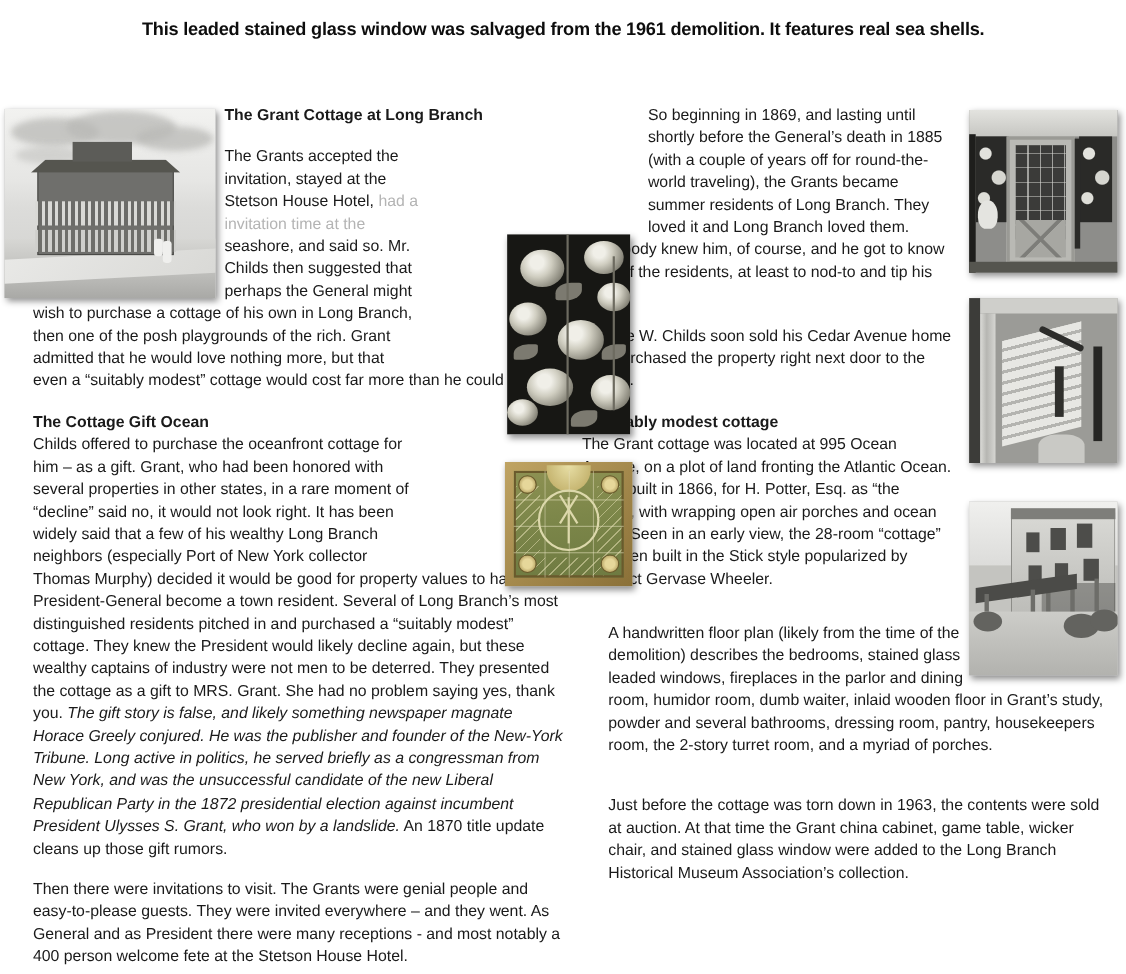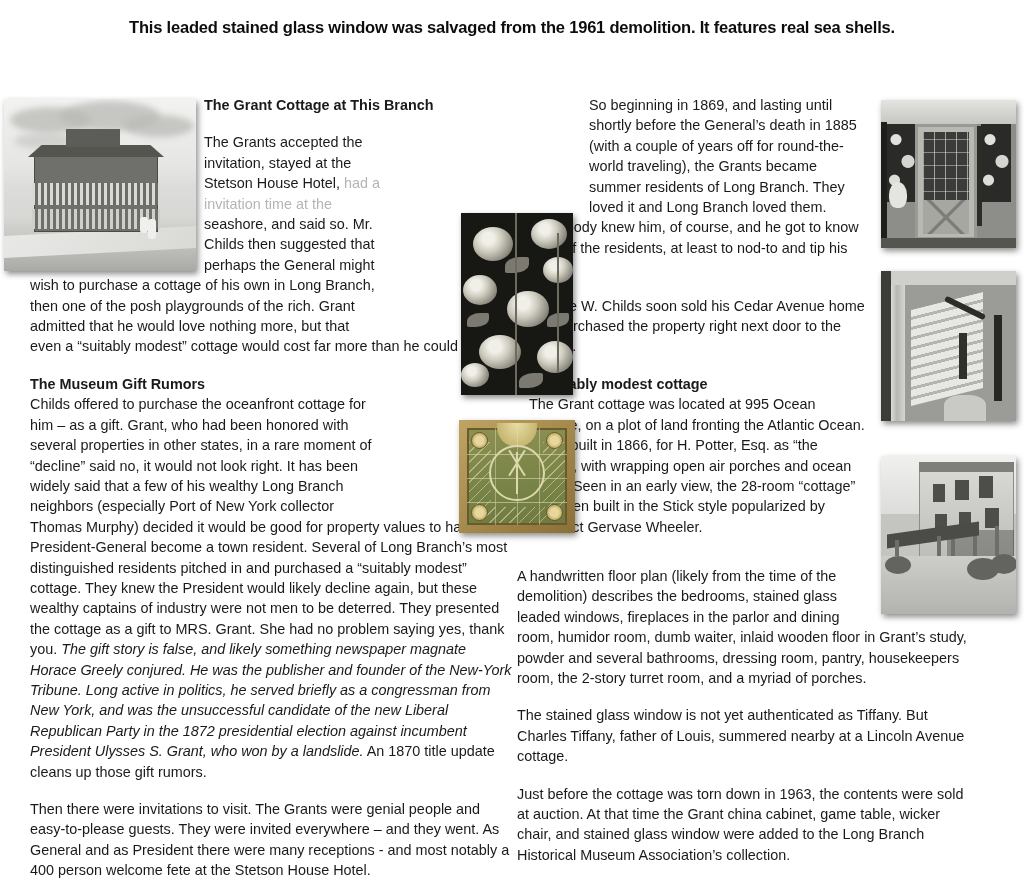--- a/index.html
+++ b/index.html
@@ -25,21 +25,21 @@
   .headline div{white-space:nowrap;}
 
   
   .col-left{
     position:absolute;left:30px;top:95px;width:482px;
   }
   .col-right{
     position:absolute;left:529px;top:95px;width:340px;
   }
   .col-right-wide{
-    position:absolute;left:517px;top:566px;width:460px;
+    position:absolute;left:553px;top:566px;width:460px;
   }
 
   p{margin:0 0 0 0;font-size:14.4px;line-height:20.4px;}
   .sec-head{font-weight:bold;font-size:14.4px;line-height:20.4px;margin:0;}
   .gap{height:17px;}
   .ital{font-style:italic;}
   .faded{color:#b4b4b4;}
 
   
   .photo{
@@ -174,34 +174,34 @@
 <div class="page">
 
   <div class="headline">
     <div>This leaded stained glass window was salvaged from the 1961 demolition. It features real sea shells.</div>
   </div>
 
   <div class="col-left">
 
     <div class="spacer-engraving"></div>
 
-    <div class="sec-head">The Grant Cottage at This Branch</div>
+    <div class="sec-head">The Grant Cottage at Long Branch</div>
 
     <div class="gap"></div>
 
     <div class="spacer-wall-left"></div>
     <p>
       <span>The Grants accepted the invitation, stayed at the Stetson House Hotel,</span>
       <span class="faded">had a invitation time at the</span><span> seashore, and said so. Mr. Childs then suggested that perhaps the General might wish to purchase a cottage of his own in Long Branch, then one of the posh playgrounds of the rich. Grant admitted that he would love nothing more, but that even a “suitably modest” cottage would cost far more than he could afford.</span>
     </p>
 
     <div class="gap"></div>
 
     <div class="spacer-glass-left"></div>
-    <div class="sec-head">The Museum Gift Rumors</div>
+    <div class="sec-head">The Cottage Gift Ocean</div>
     <p><span>Childs offered to purchase the oceanfront cottage for him – as a gift. Grant, who had been honored with several properties in other states, in a rare moment of “decline” said no, it would not look right. It has been widely said that a few of his wealthy Long Branch neighbors (especially Port of New York collector Thomas Murphy) decided it would be good for property values to have the President-General become a town resident. Several of Long Branch’s most distinguished residents pitched in and purchased a “suitably modest” cottage. They knew the President would likely decline again, but these wealthy captains of industry were not men to be deterred. They presented the cottage as a gift to MRS. Grant. She had no problem saying yes, thank you. </span><span class="ital">The gift story is false, and likely something newspaper magnate Horace Greely conjured.  He was the publisher and founder of the New-York Tribune. Long active in politics, he served briefly as a congressman from New York, and was the unsuccessful candidate of the new Liberal Republican Party in the 1872 presidential election against incumbent President Ulysses S. Grant, who won by a landslide.</span><span> An 1870 title update cleans up those gift rumors.</span></p>
 
     <div class="gap"></div>
 
     <p>Then there were invitations to visit. The Grants were genial people and easy-to-please guests. They were invited everywhere – and they went. As General and as President there were many receptions - and most notably a 400 person welcome fete at the Stetson House Hotel.</p>
   </div>
 
   <div class="col-right">
     <div class="spacer-wall-right"></div>
     <p>So beginning in 1869, and lasting until shortly before the General’s death in 1885 (with a couple of years off for round-the-world traveling), the Grants became summer residents of Long Branch. They loved it and Long Branch loved them. Everybody knew him, of course, and he got to know most of the residents, at least to nod-to and tip his hat.</p>
@@ -215,21 +215,20 @@
     <div class="sec-head">A suitably modest cottage</div>
     <p>The Grant cottage was located at 995 Ocean Avenue, on a plot of land fronting the Atlantic Ocean. It was built in 1866, for H. Potter, Esq. as “the Grove”, with wrapping open air porches and ocean views. Seen in an early view, the 28-room “cottage” had been built in the Stick style popularized by architect Gervase Wheeler.</p>
   </div>
 
   <div class="col-right-wide">
     <div class="spacer-house-right"></div>
     <p>A handwritten floor plan (likely from the time of the demolition) describes the bedrooms, stained glass leaded windows, fireplaces in the parlor and dining room, humidor room, dumb waiter, inlaid wooden floor in Grant’s study, powder and several bathrooms, dressing room, pantry, housekeepers room, the 2-story turret room, and a myriad of porches.</p>
 
     <div class="gap"></div>
 
-    <p>The stained glass window is not yet authenticated as Tiffany. But Charles Tiffany, father of Louis, summered nearby at a Lincoln Avenue cottage.</p>
 
     <div class="gap"></div>
 
     <p>Just before the cottage was torn down in 1963, the contents were sold at auction. At that time the Grant china cabinet, game table, wicker chair, and stained glass window were added to the Long Branch Historical Museum Association’s collection.</p>
   </div>
 
   <div class="photo img-engraving">
     <div class="eng-sky"></div>
     <div class="eng-cloud" style="left:6px;top:8px;width:80px;height:26px;"></div>
     <div class="eng-cloud" style="left:56px;top:2px;width:100px;height:30px;"></div>

